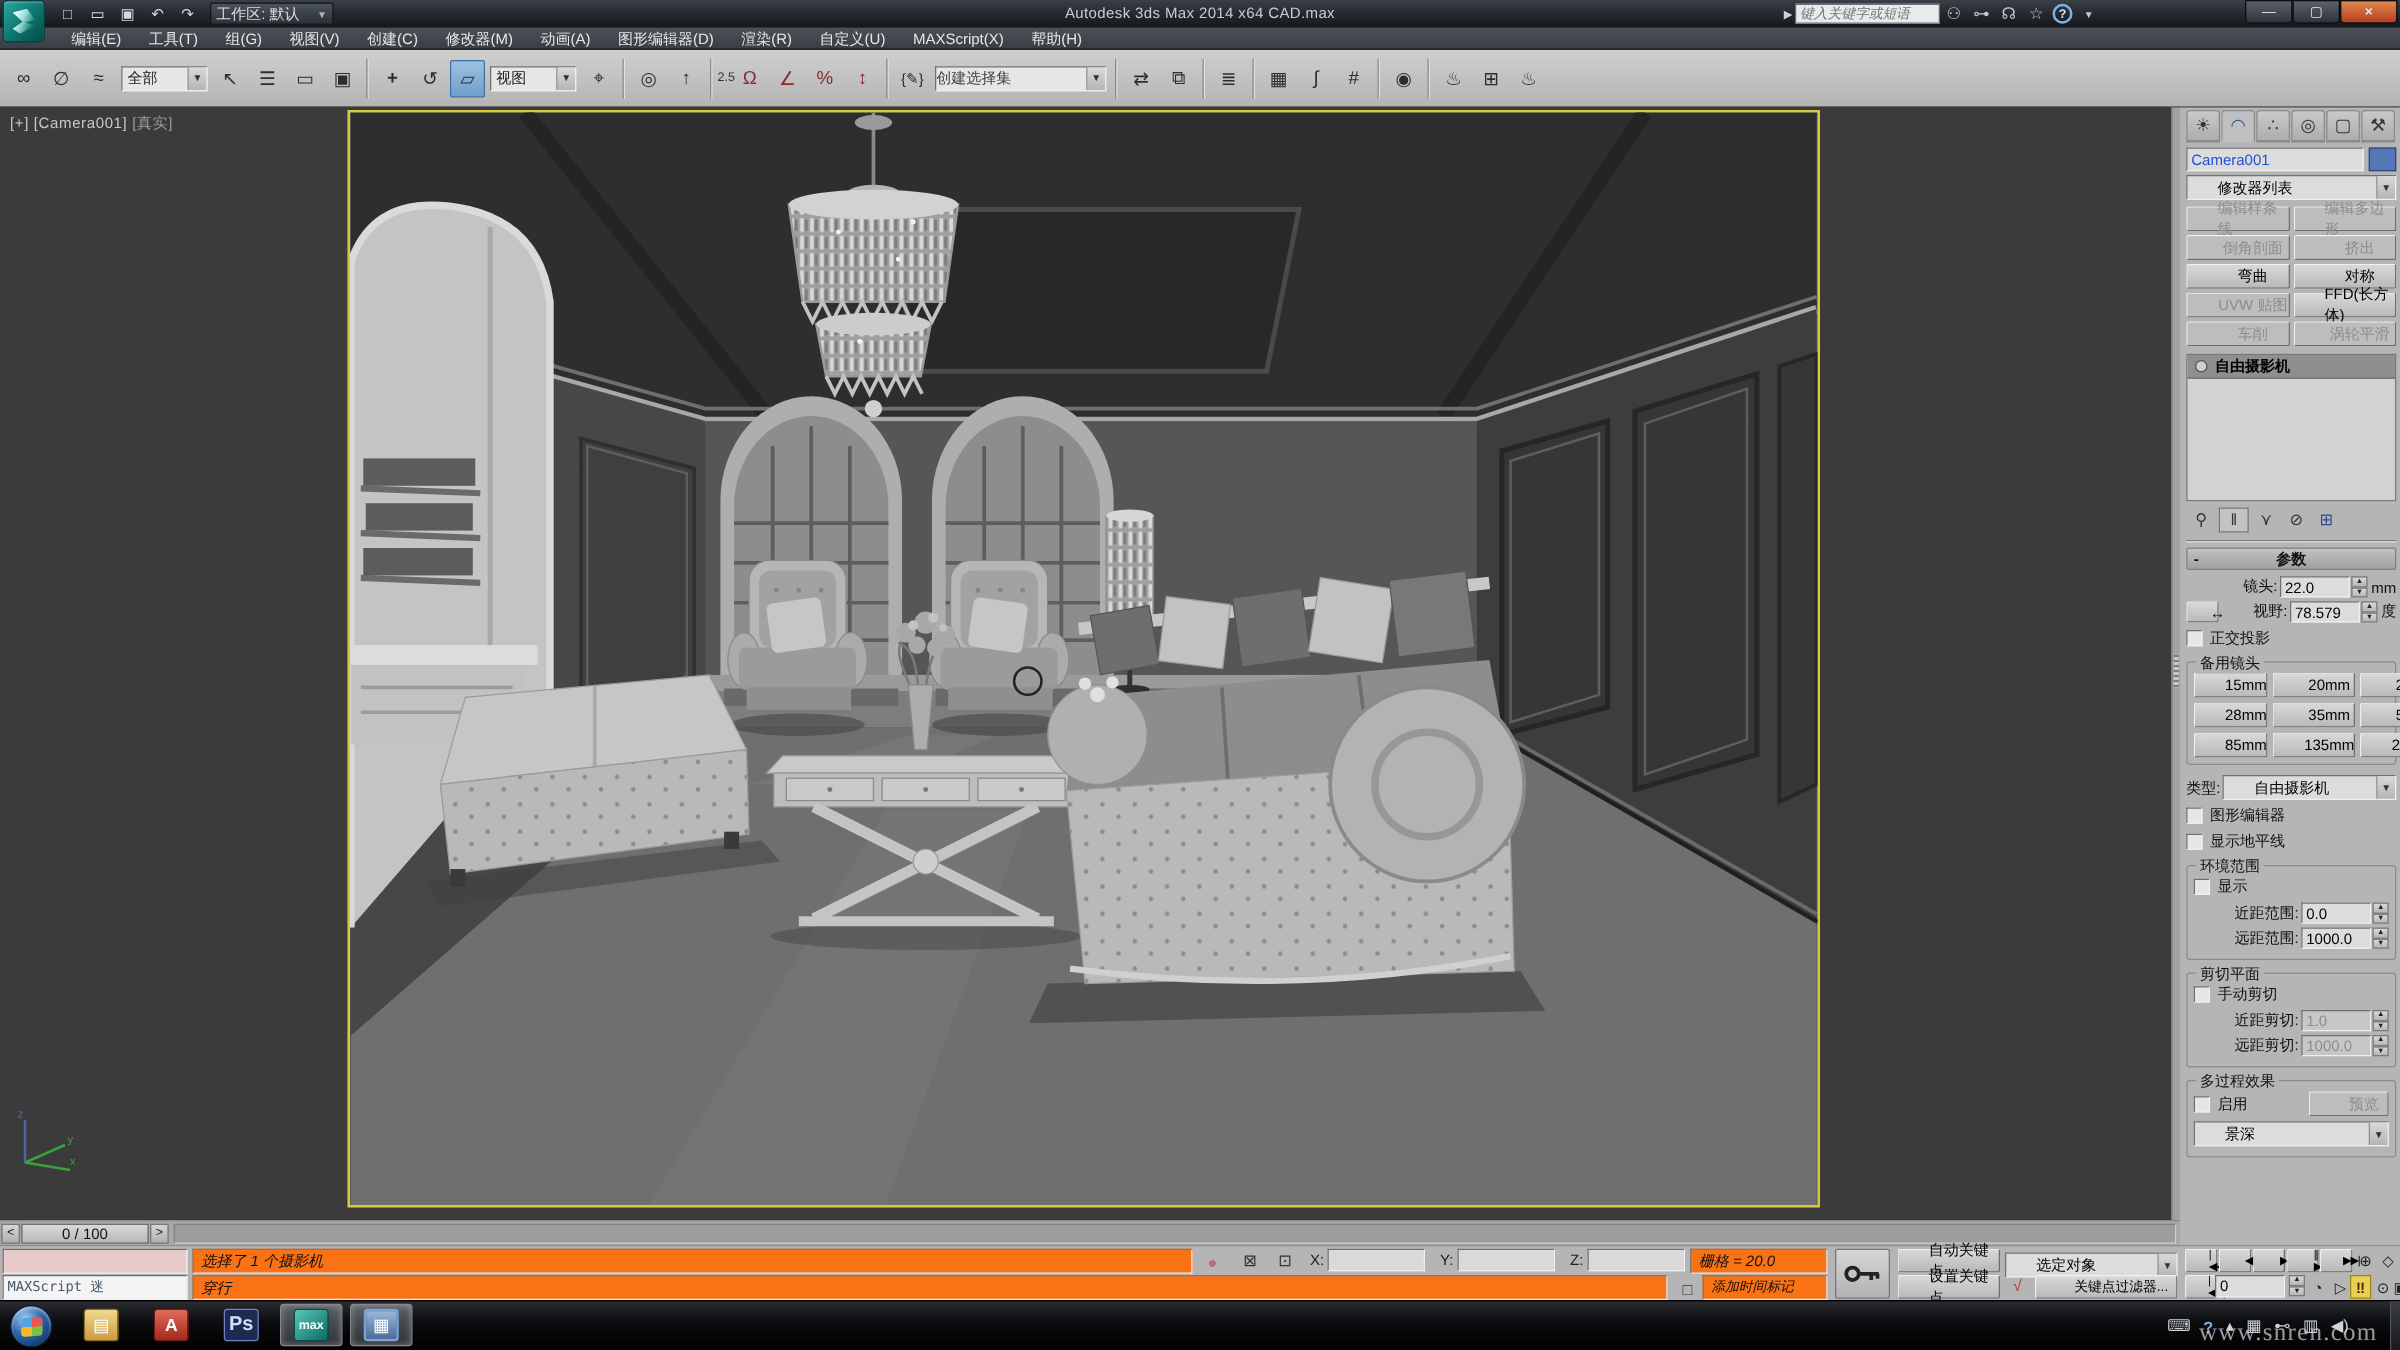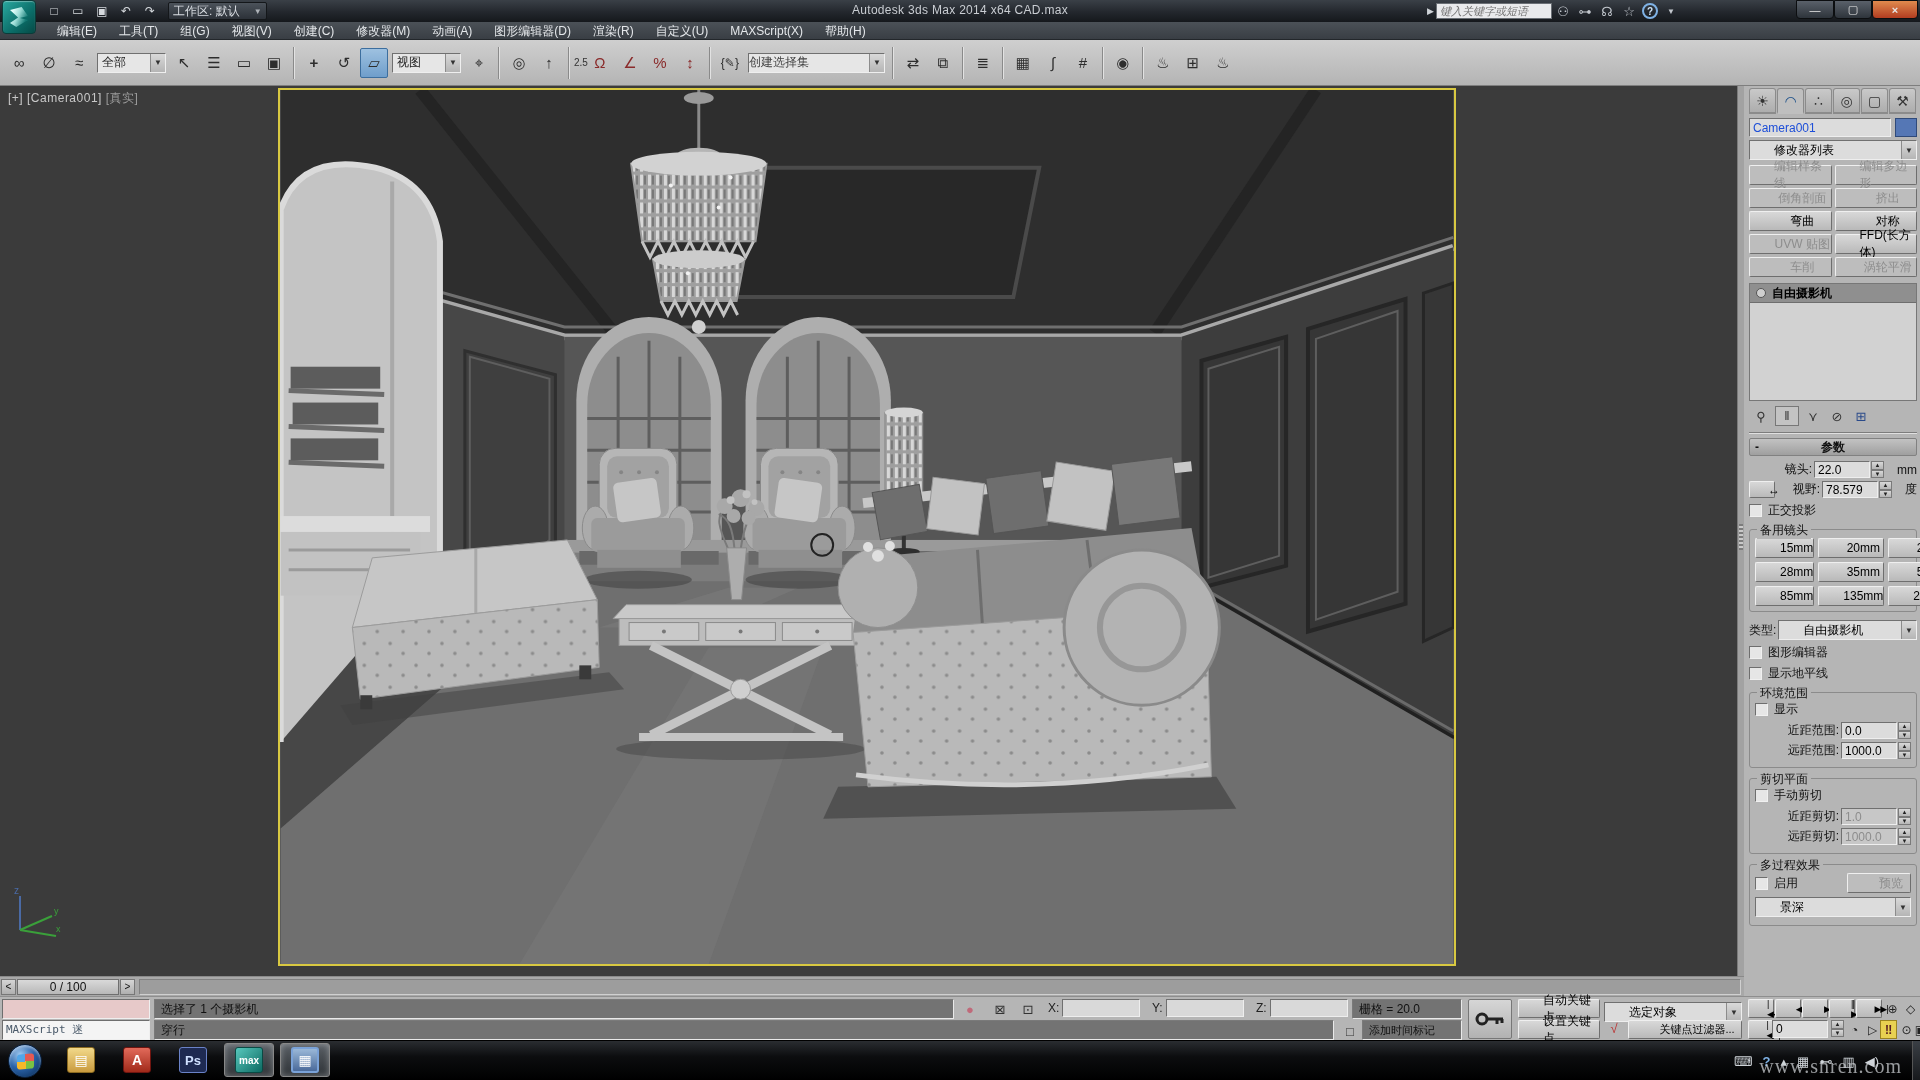--- a/index.html
+++ b/index.html
@@ -95,21 +95,21 @@
   .rollout .minus { width:14px; text-align:center; font-weight:bold; }
   .rollout .rtitle { flex:1; text-align:center; margin-right:14px; }
   .prow { display:flex; align-items:center; margin:3px 0; }
   .plabel { text-align:right; margin-right:2px; white-space:nowrap; }
   .pfield { width:56px; height:17px; background:#dcdcdc; border:1px solid; border-color:#707070 #eee #eee #707070;
     font-size:12px; padding:0 3px; font-family:inherit; outline:none; }
   .pfield:disabled { color:#8d8d8d; background:#c7c7c7; }
   .spin { width:13px; height:17px; display:flex; flex-direction:column; margin-left:1px; }
   .spin span { flex:1; background:linear-gradient(#d8d8d8,#b5b5b5); border:1px solid #7a7a7a; font-size:6px;
     line-height:6px; text-align:center; color:#222; }
-  .unit { margin-left:13px; }
+  .unit { margin-left:3px; }
   .cbrow { display:flex; align-items:center; margin:4px 0; }
   .cb { width:13px; height:13px; background:#e6e6e6; border:1px solid; border-color:#6e6e6e #f0f0f0 #f0f0f0 #6e6e6e; margin-right:6px; }
   .group { position:relative; border:1px solid #8b8b8b; border-radius:3px; margin:10px 0 8px; padding:8px 5px 5px; }
   .group .legend { position:absolute; top:-8px; left:7px; background:#b5b5b5; padding:0 3px; }
   .lensgrid { display:grid; grid-template-columns:1fr 1fr 1fr; gap:4px; }
   #fov-btn { width:20px; height:17px; margin-right:2px; font-size:12px; }
 
   
   #timeslider { position:absolute; left:0; top:976px; width:1744px; height:20px; background:#a8a8a8;
     border-top:1px solid #8a8a8a; display:flex; align-items:center; }
@@ -120,21 +120,21 @@
   #ts-track { flex:1; height:16px; margin:0 3px; background:#9d9d9d; border:1px solid; border-color:#818181 #d0d0d0 #d0d0d0 #818181; }
 
   
   #statusbar { position:absolute; left:0; top:996px; width:1920px; height:44px; background:#b5b5b5; border-top:1px solid #8e8e8e; }
   .srow { position:absolute; height:20px; }
   #mini-pink { left:2px; top:2px; width:148px; background:#e7c9c9; border:1px solid; border-color:#6e6e6e #efefef #efefef #6e6e6e; }
   #mini-white { left:2px; top:23px; width:148px; background:#f4f4f4; border:1px solid; border-color:#6e6e6e #efefef #efefef #6e6e6e;
     font-family:"DejaVu Sans Mono",monospace; font-size:11px; color:#4a5a6a; line-height:18px; padding-left:3px; overflow:hidden; white-space:nowrap; }
   #status-field { left:154px; top:2px; width:800px; }
   #prompt-field { left:154px; top:23px; width:1180px; }
-  .sunken { background:#737373; border:1px solid; border-color:#7a7a7a #e9e9e9 #e9e9e9 #7a7a7a; line-height:18px; padding-left:6px; color:#111; }
+  .sunken { background:#f97316; border:1px solid; border-color:#7a7a7a #e9e9e9 #e9e9e9 #7a7a7a; line-height:18px; padding-left:6px; color:#111;font-style:italic; }
   .sico { position:absolute; width:24px; height:20px; display:flex; align-items:center; justify-content:center; font-size:13px; color:#333; }
   .xyz-label { position:absolute; top:4px; font-size:12px; color:#222; }
   .xyz-field { position:absolute; top:2px; width:78px; height:18px; background:#d9d9d9; border:1px solid; border-color:#707070 #eee #eee #707070; }
   #grid-box { left:1352px; top:2px; width:110px; }
   #timetag-box { left:1362px; top:23px; width:100px; }
   #key-btn { position:absolute; left:1468px; top:2px; width:44px; height:40px; background:linear-gradient(#d6d6d6,#b2b2b2);
     border:1px solid #777; border-radius:2px; display:flex; align-items:center; justify-content:center; }
   .togglebtn { position:absolute; width:82px; height:19px; }
   #autokey { left:1518px; top:2px; }
   #setkey  { left:1518px; top:23px; }
@@ -731,21 +731,21 @@
   <div id="startorb">
       <div class="flag"></div>
     </div>
   <div class="taskicon" style="left:56px">
     <div class="ticon-glyph" style="background:linear-gradient(#f2d98a,#c99b3f);border:1px solid #8a6a20">▤</div>
   </div>
   <div class="taskicon" style="left:112px">
     <div class="ticon-glyph" style="background:linear-gradient(#e26a5a,#a12a1a);border:1px solid #701510">A</div>
   </div>
   <div class="taskicon" style="left:168px">
-    <div class="ticon-glyph" style="background:#1e2a52;border:1px solid #6a82c8;color:#cfe0ff;font-size:13px">Ps</div>
+    <div class="ticon-glyph" style="background:#1e2a52;border:1px solid #6a82c8;color:#cfe0ff;font-size:16px">Ps</div>
   </div>
   <div class="taskicon active" style="left:224px">
     <div class="ticon-glyph" style="background:linear-gradient(135deg,#57c8bd,#0d6a62);border:1px solid #0a4a44;font-size:10px">max</div>
   </div>
   <div class="taskicon active" style="left:280px">
     <div class="ticon-glyph" style="background:linear-gradient(#9ab8d8,#4a6a9a);border:2px solid #7aa2d8">▦</div>
   </div>
   <div id="tray">
     <span class="trayico">⌨</span>
     <span class="trayico" style="color:#7fb2e5;font-weight:bold">?</span>

